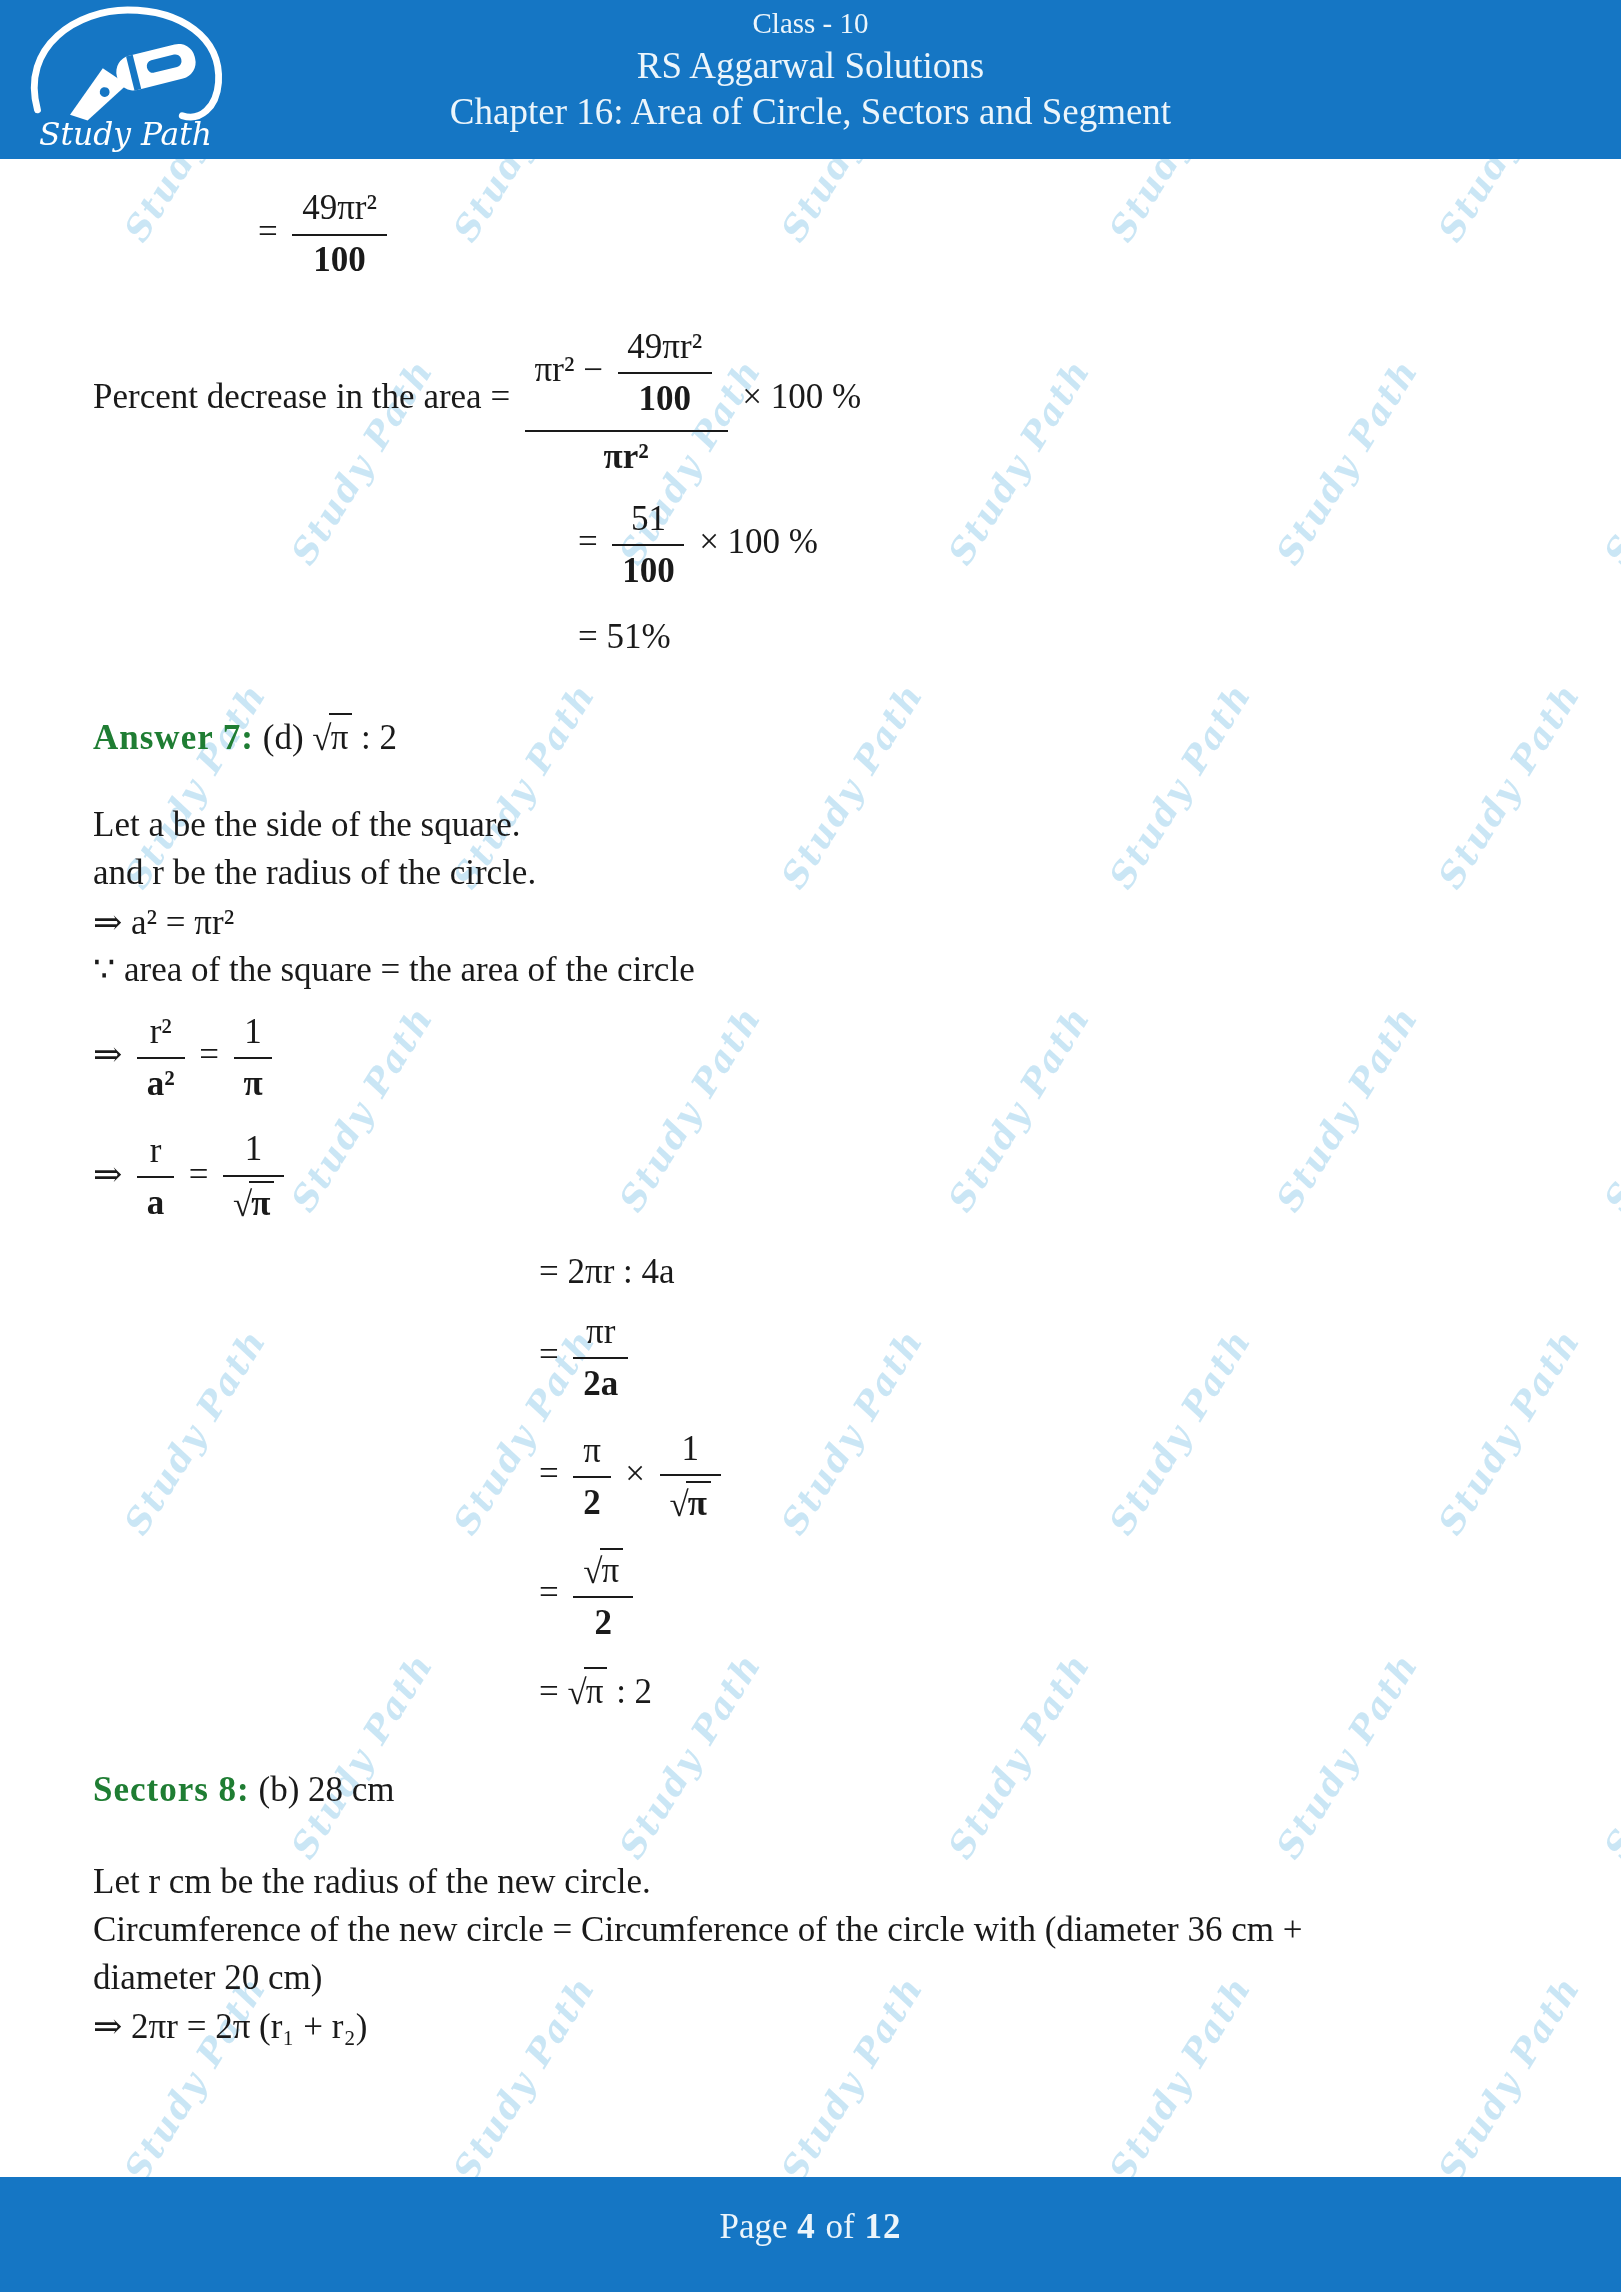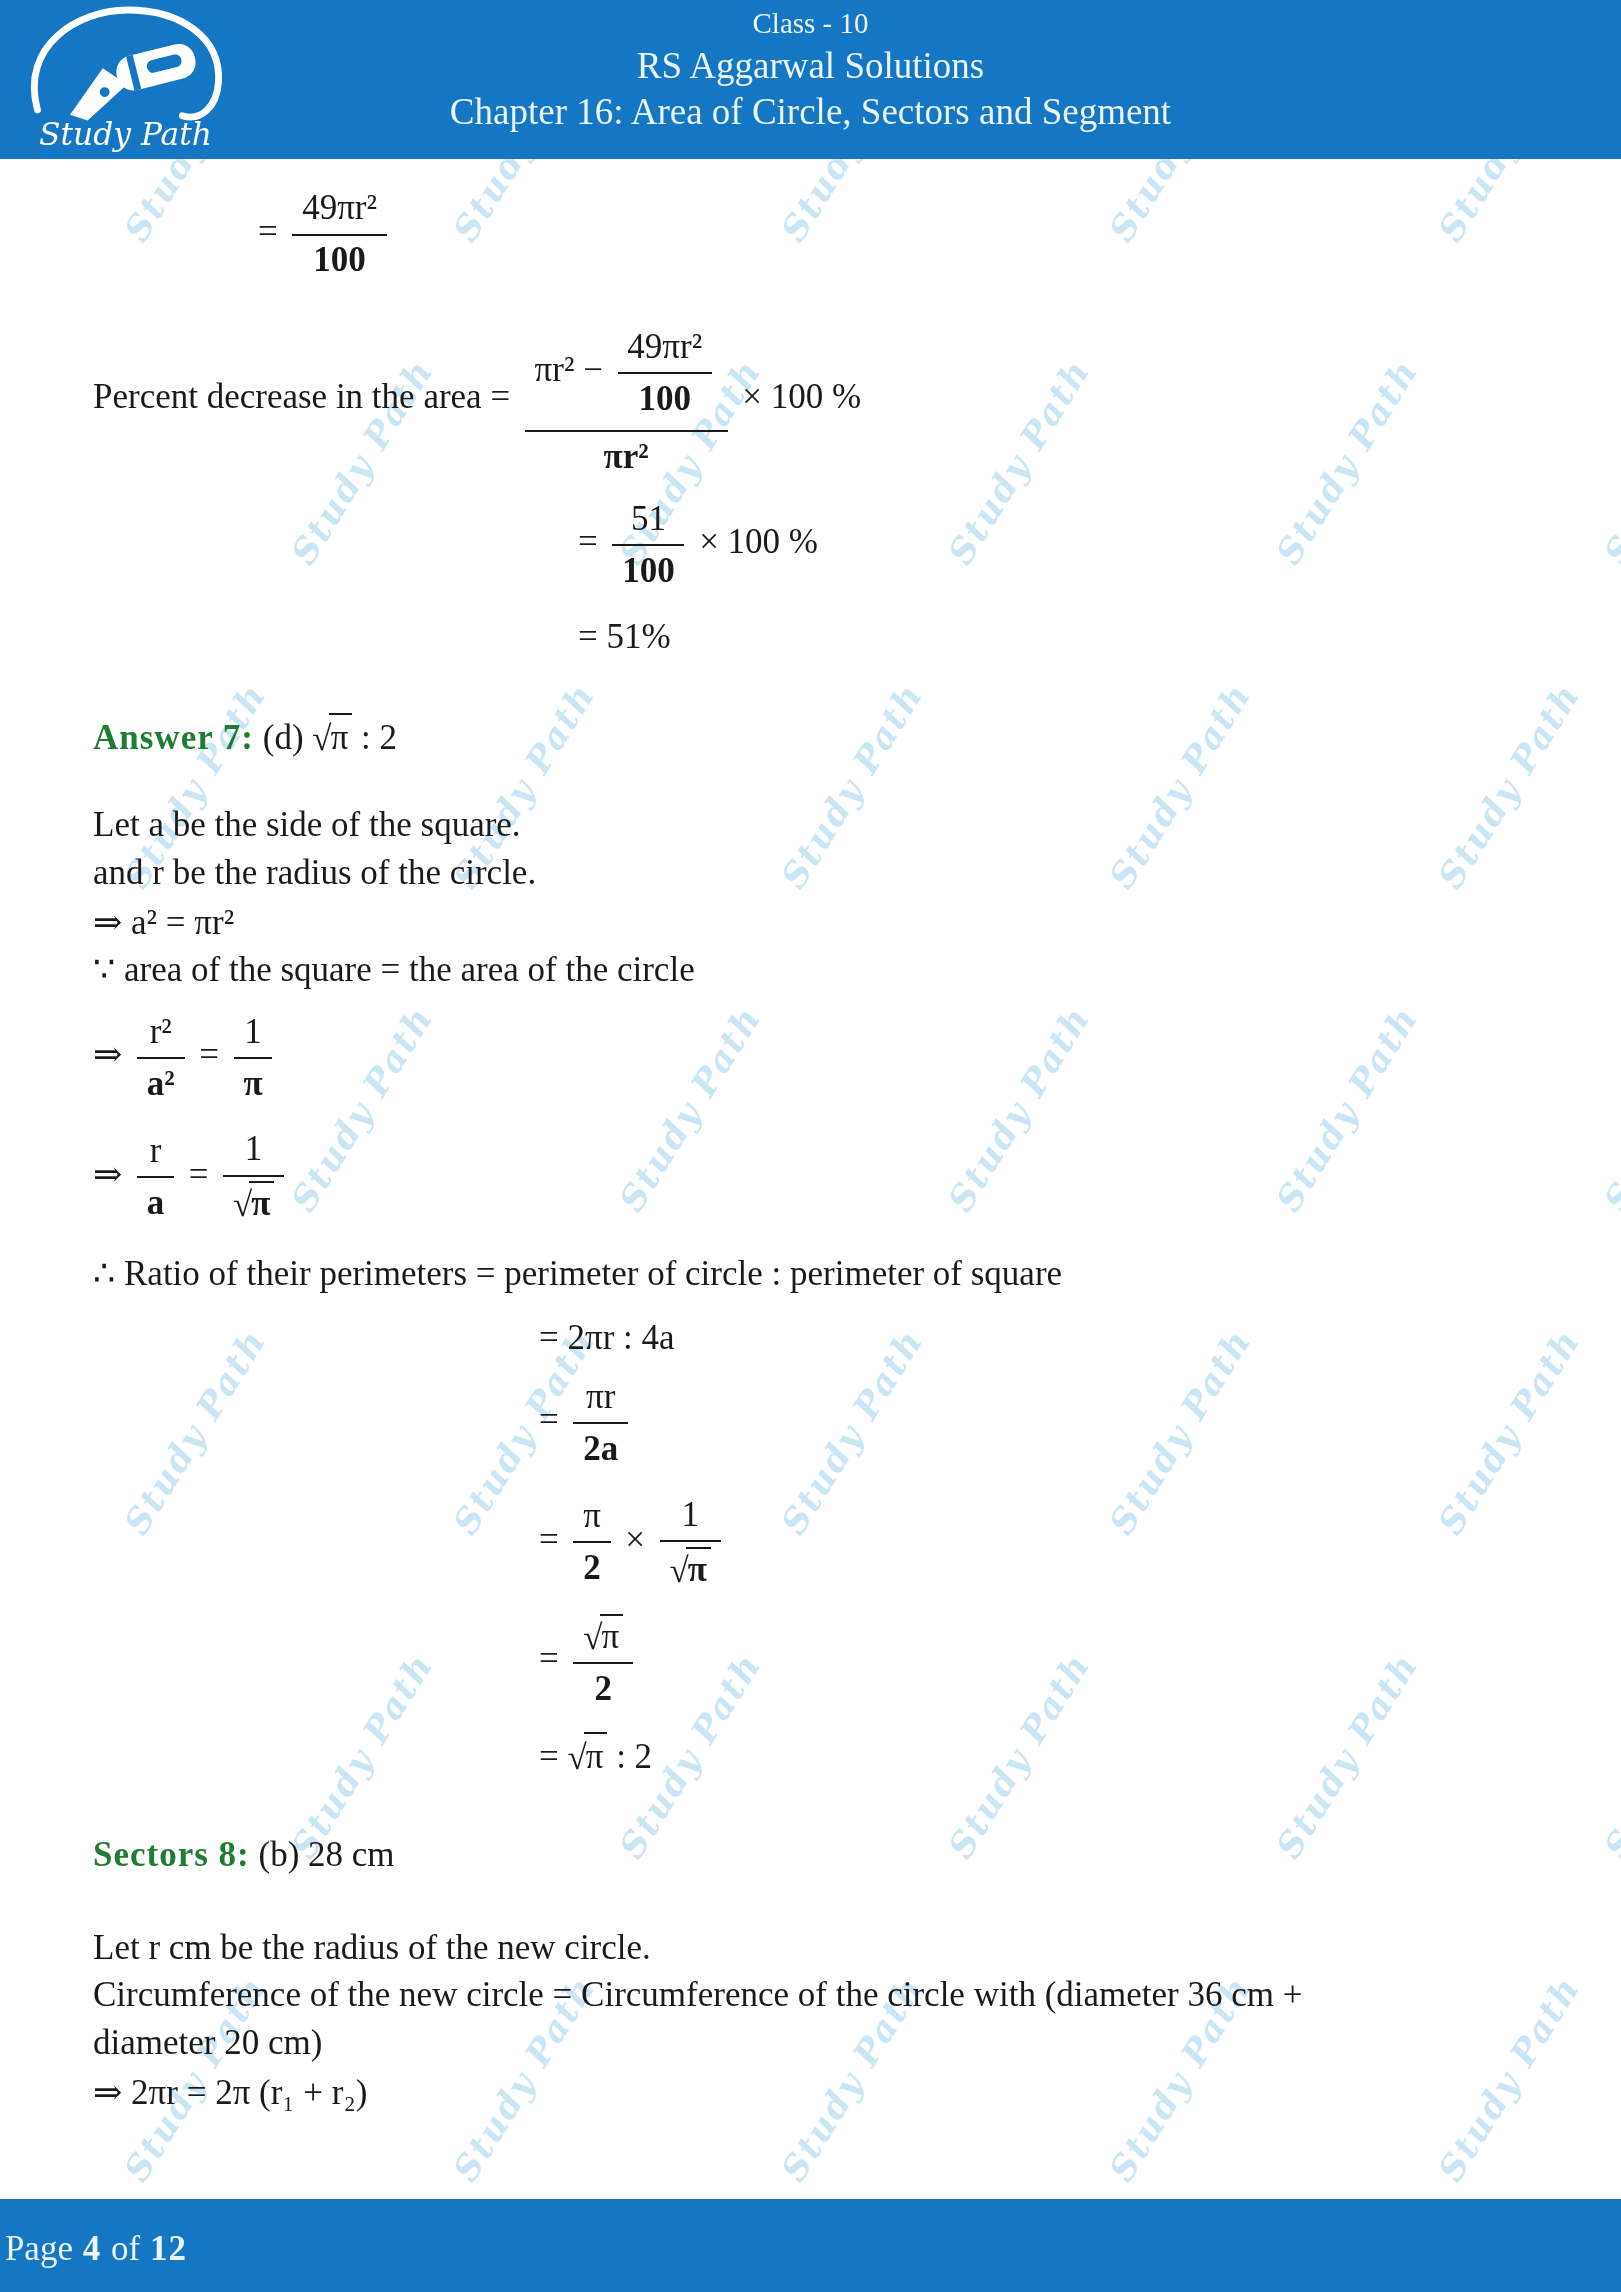--- a/index.html
+++ b/index.html
@@ -34,22 +34,22 @@
   .g55{margin-top:54px}
   .frac{display:inline-block; vertical-align:middle; text-align:center; margin:3.9px 5.9px; line-height:1.15;}
   .num{display:block; padding:2px 9.8px 4.9px; border-bottom:2.9px solid #1a1a1a;}
   .den{display:block; padding:4.9px 9.8px 2px;font-weight:bold;}
   .sqrt{display:inline-block; white-space:nowrap;}
   .sqrt .sym{display:inline-block; margin-right:-2.9px; transform:translateY(1px);}
   .sqrt .rad{display:inline-block; border-top:2.9px solid #1a1a1a; padding:1px 3.9px 0 2px;}
   .answer-label{color:var(--green,#1f7d33); font-weight:bold; letter-spacing:1px;}
   
   .ftr{
-    position:absolute; left:0; right:0; bottom:0; height:94px; background:var(--blue,#1576c4);
-    z-index:3; line-height:99px; color:var(--hdrink,#ecf5fb); font-size:35px;
+    position:absolute; left:0; right:0; bottom:0; height:116px; background:var(--blue,#1576c4);
+    z-index:3; text-align:center; line-height:99px; color:var(--hdrink,#ecf5fb); font-size:35px;
   }
   .ftr span{margin:0 4.9px;}
   .pgnum{font-weight:bold; letter-spacing:1px;}
 </style>
 </head>
 <body>
 
 <div class="page">
 
   <div id="watermarks">
@@ -116,21 +116,20 @@
       <div class="line ind-b g30"><span class="tok">Percent decrease in the area = </span><span class="frac"><span class="num"><span class="tok">πr² − </span><span class="frac"><span class="num"><span class="tok">49πr²</span></span><span class="den"><span class="tok">100</span></span></span></span><span class="den"><span class="tok">πr²</span></span></span><span class="tok"> × 100 %</span></div>
       <div class="line ind-c g10"><span class="tok">= </span><span class="frac"><span class="num"><span class="tok">51</span></span><span class="den"><span class="tok">100</span></span></span><span class="tok"> × 100 %</span></div>
       <div class="line ind-c g18"><span class="tok">=  51%</span></div>
       <div class="line ind-b g55"><span class="answer-label">Answer 7:</span><span class="tok"> (d) </span><span class="sqrt"><span class="sym">√</span><span class="rad">π</span></span><span class="tok"> : 2</span></div>
       <div class="line ind-b g45"><span class="tok">Let a be the side of the square.</span></div>
       <div class="line ind-b g4"><span class="tok">and r be the radius of the circle.</span></div>
       <div class="line ind-b g6"><span class="tok">⇒  a² = πr²</span></div>
       <div class="line ind-b g4"><span class="tok">∵ area of the square = the area of the circle</span></div>
       <div class="line ind-b g14"><span class="tok">⇒ </span><span class="frac"><span class="num"><span class="tok">r²</span></span><span class="den"><span class="tok">a²</span></span></span><span class="tok"> = </span><span class="frac"><span class="num"><span class="tok">1</span></span><span class="den"><span class="tok">π</span></span></span></div>
       <div class="line ind-b g14"><span class="tok">⇒ </span><span class="frac"><span class="num"><span class="tok">r</span></span><span class="den"><span class="tok">a</span></span></span><span class="tok"> = </span><span class="frac"><span class="num"><span class="tok">1</span></span><span class="den"><span class="sqrt"><span class="sym">√</span><span class="rad">π</span></span></span></span></div>
-      <div class="line ind-b g22"><span class="tok">∴ Ratio of their perimeters = perimeter of circle : perimeter of square</span></div>
       <div class="line ind-m g20"><span class="tok">= 2πr : 4a</span></div>
       <div class="line ind-m g12"><span class="tok">= </span><span class="frac"><span class="num"><span class="tok">πr</span></span><span class="den"><span class="tok">2a</span></span></span></div>
       <div class="line ind-m g14"><span class="tok">= </span><span class="frac"><span class="num"><span class="tok">π</span></span><span class="den"><span class="tok">2</span></span></span><span class="tok"> × </span><span class="frac"><span class="num"><span class="tok">1</span></span><span class="den"><span class="sqrt"><span class="sym">√</span><span class="rad">π</span></span></span></span></div>
       <div class="line ind-m g12"><span class="tok">= </span><span class="frac"><span class="num"><span class="sqrt"><span class="sym">√</span><span class="rad">π</span></span></span><span class="den"><span class="tok">2</span></span></span></div>
       <div class="line ind-m g18"><span class="tok">= </span><span class="sqrt"><span class="sym">√</span><span class="rad">π</span></span><span class="tok"> : 2</span></div>
       <div class="line ind-b g55"><span class="answer-label">Sectors 8:</span><span class="tok"> (b) 28 cm</span></div>
       <div class="line ind-b g50"><span class="tok">Let r cm be the radius of the new circle.</span></div>
       <div class="line ind-b g4"><span class="tok">Circumference of the new circle = Circumference of the circle with (diameter 36 cm +</span></div>
       <div class="line ind-b g4"><span class="tok">diameter 20 cm)</span></div>
       <div class="line ind-b g6"><span class="tok">⇒ 2πr = 2π (r₁ + r₂)</span></div>

